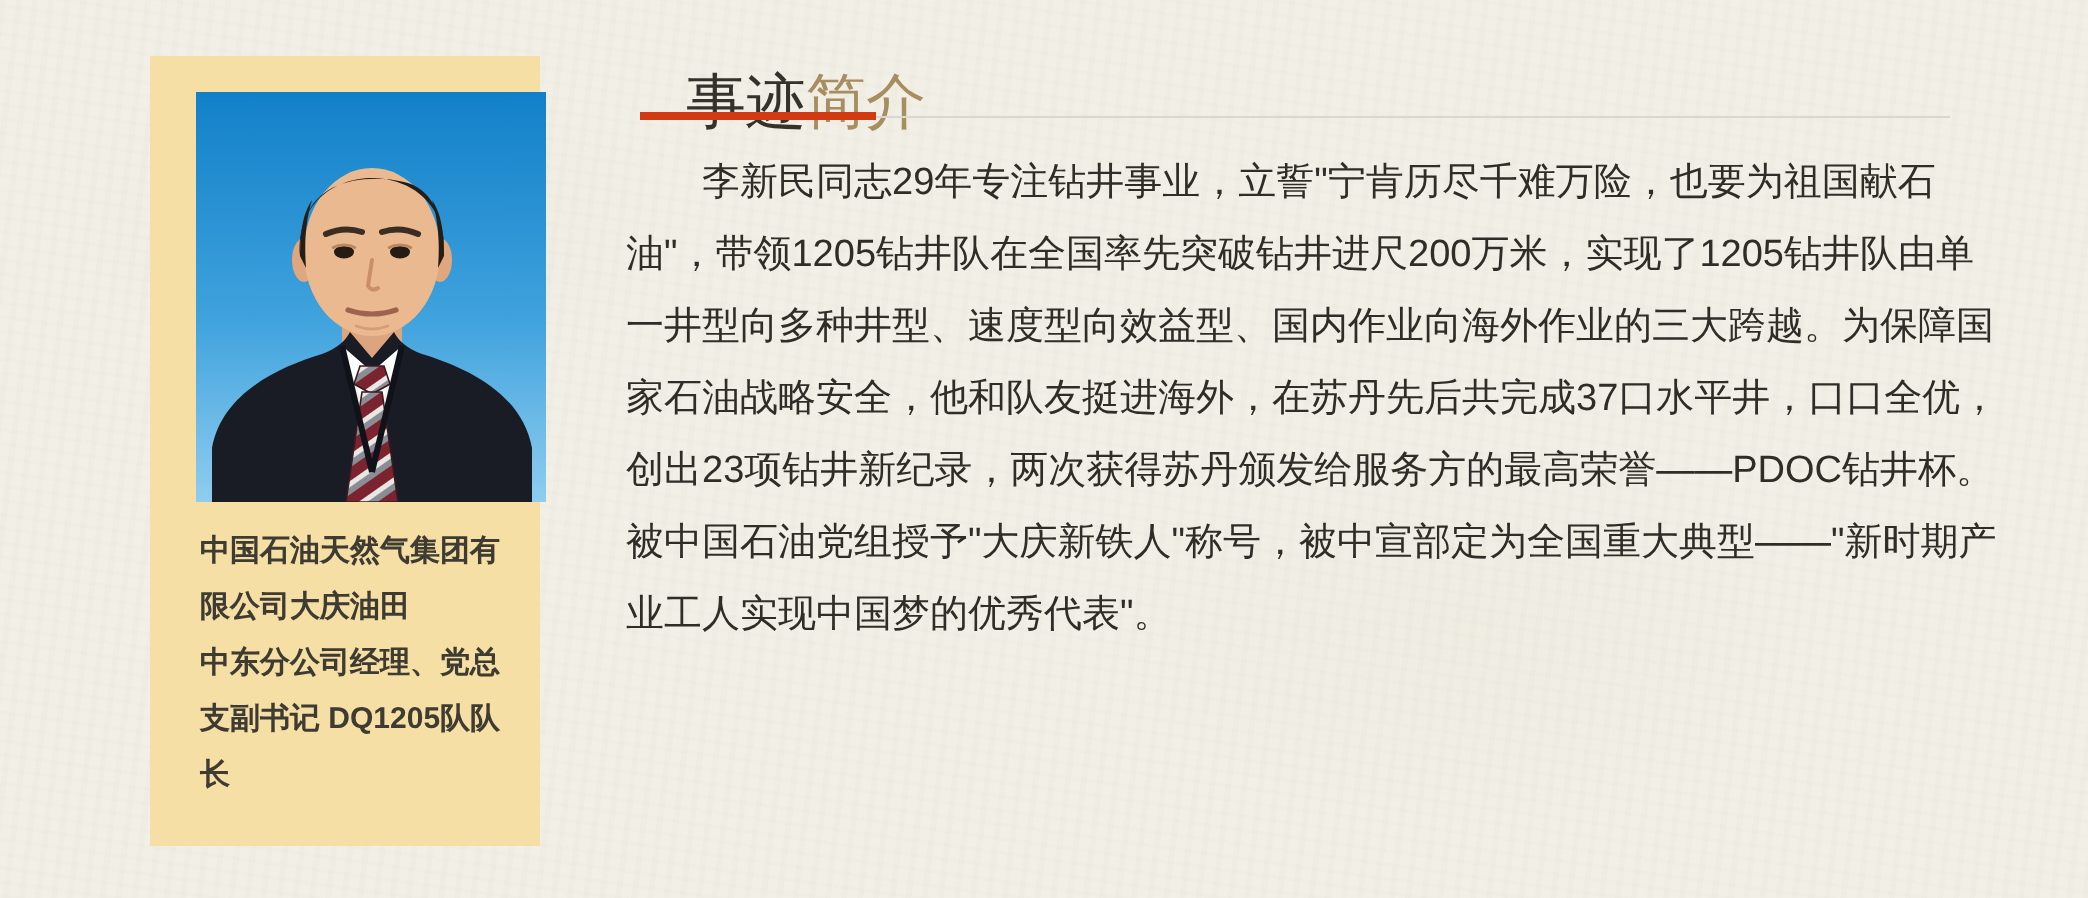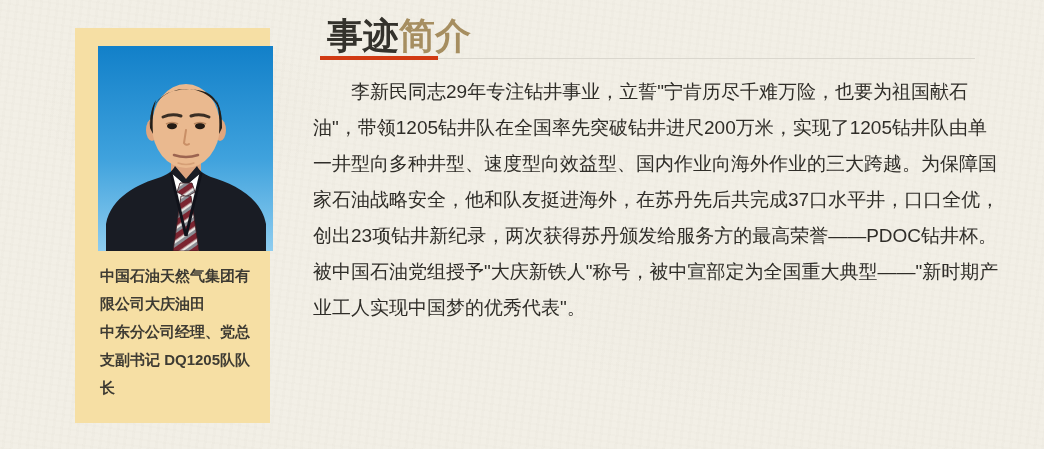--- a/index.html
+++ b/index.html
@@ -62,24 +62,24 @@
     position: absolute;
     left: 313px;
     top: 0;
     width: 724px;
     height: 449px;
   }
   .section-title {
     position: absolute;
     left: 14px;
     top: 21px;
-    margin: 0;
-    font-size: 36px;
+    margin: 16px;
+    font-size: 30px;
     line-height: 30px;
-    font-weight: bold;
+    font-weight: normal;
     white-space: nowrap;
   }
   .t-dark { color: var(--title-dark, #34322c); }
   .t-gold { color: var(--title-gold, #a68e60); }
 
   .rule {
     position: absolute;
     left: 7px;
     top: 56px;
     width: 655px;

